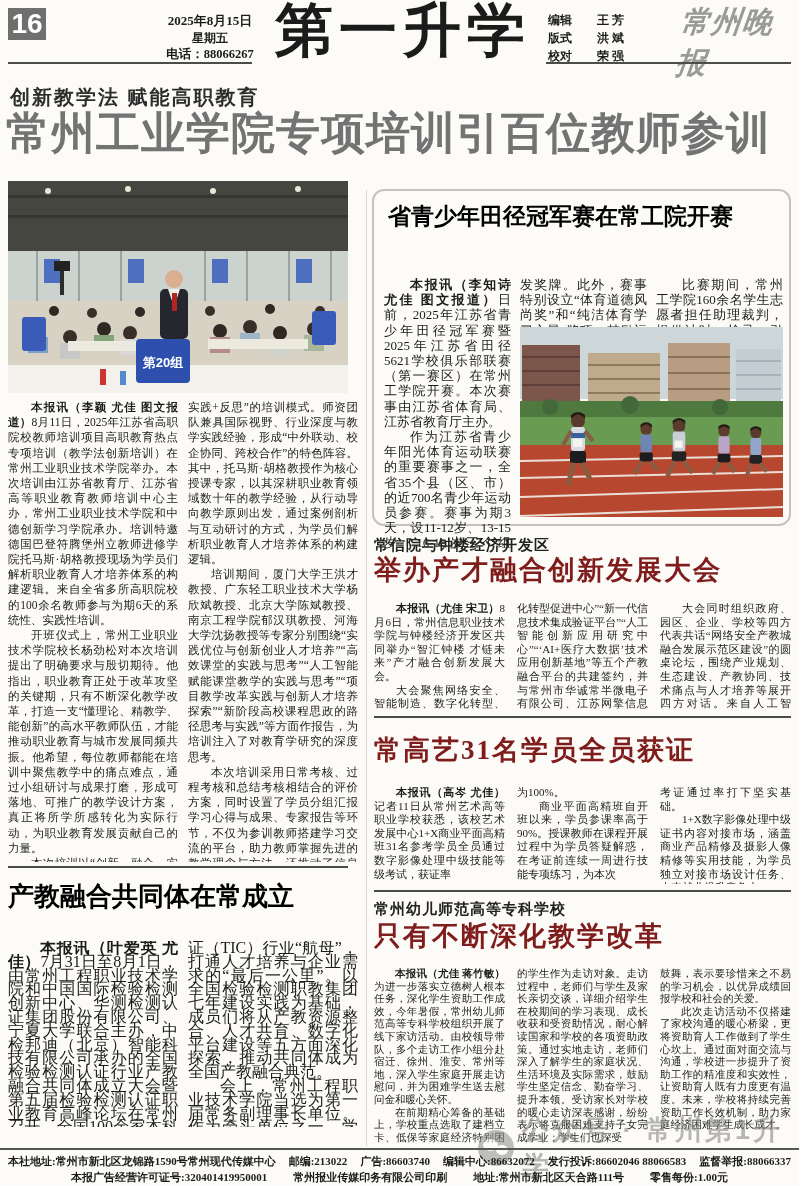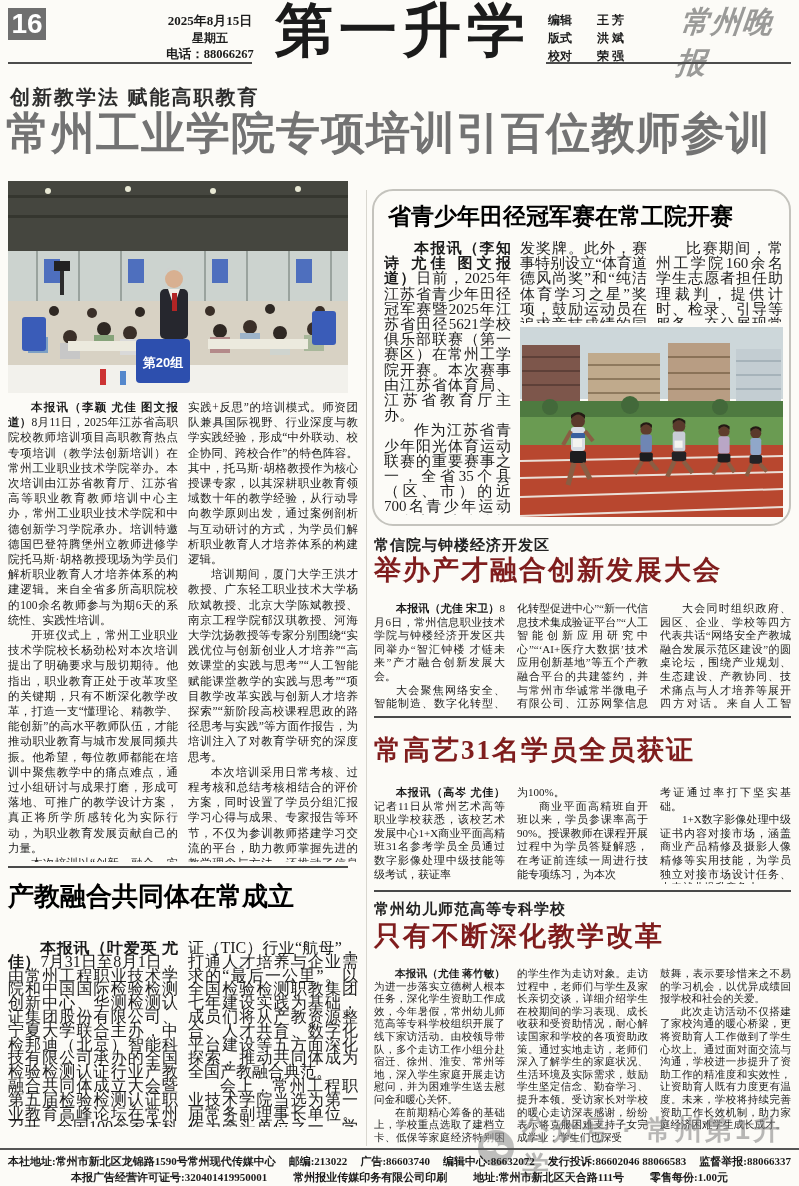--- a/index.html
+++ b/index.html
@@ -32,25 +32,25 @@
   .lede{font-weight:bold;}
   .lead-col{top:400px;width:170px;height:462px;font-size:11.5px;line-height:15.2px;}
   .c1{left:8px;} .c2{left:188px;}
   .vdiv{left:366px;top:190px;width:1px;height:956px;background:#d9d7d0;}
   .ldiv{left:8px;top:866px;width:340px;height:2px;background:#4a4a4a;}
   
   .jn-head{left:8px;top:880px;width:345px;font-size:26px;line-height:1.26;font-weight:900;
            font-family:"Liberation Sans","DejaVu Sans",sans-serif;margin:0;color:#000;}
   .jn-col{top:941px;width:170px;height:186px;font-size:16px;line-height:13.8px;}
   
-  .box{left:372px;top:189px;width:419px;height:337px;border:2px solid #c4c3bd;border-radius:21px;
+  .box{left:372px;top:189px;width:419px;height:337px;border:2px solid #c4c3bd;border-radius:12px;
        box-sizing:border-box;background:#fcfbf7;}
   .box-head{position:absolute;left:14px;top:10px;width:390px;font-size:23px;font-weight:900;margin:0;
             font-family:"Liberation Sans","DejaVu Sans",sans-serif;color:#000;}
-  .box-col{position:absolute;font-size:15px;line-height:15.2px;text-align:justify;overflow:hidden;}
+  .box-col{position:absolute;font-size:13px;line-height:15.2px;text-align:justify;overflow:hidden;margin-top:36px;}
   .bc1{left:10px;top:50px;width:127px;height:274px;}
   .bc2{left:146px;top:50px;width:127px;height:82px;}
   .bc3{left:282px;top:50px;width:127px;height:82px;}
   .box-photo{position:absolute;left:146px;top:136px;width:263px;height:190px;}
   
   .r-kicker{left:374px;font-size:15px;font-weight:600;color:#222;
             font-family:"Liberation Sans","DejaVu Sans",sans-serif;letter-spacing:1px;}
   .r-head{left:374px;width:417px;font-size:27px;font-weight:900;letter-spacing:2px;margin:0;color:#7f1d1d;
           font-family:Liberation Serif, serif;}
   .r-col{width:131px;font-size:11px;line-height:13.6px;}

